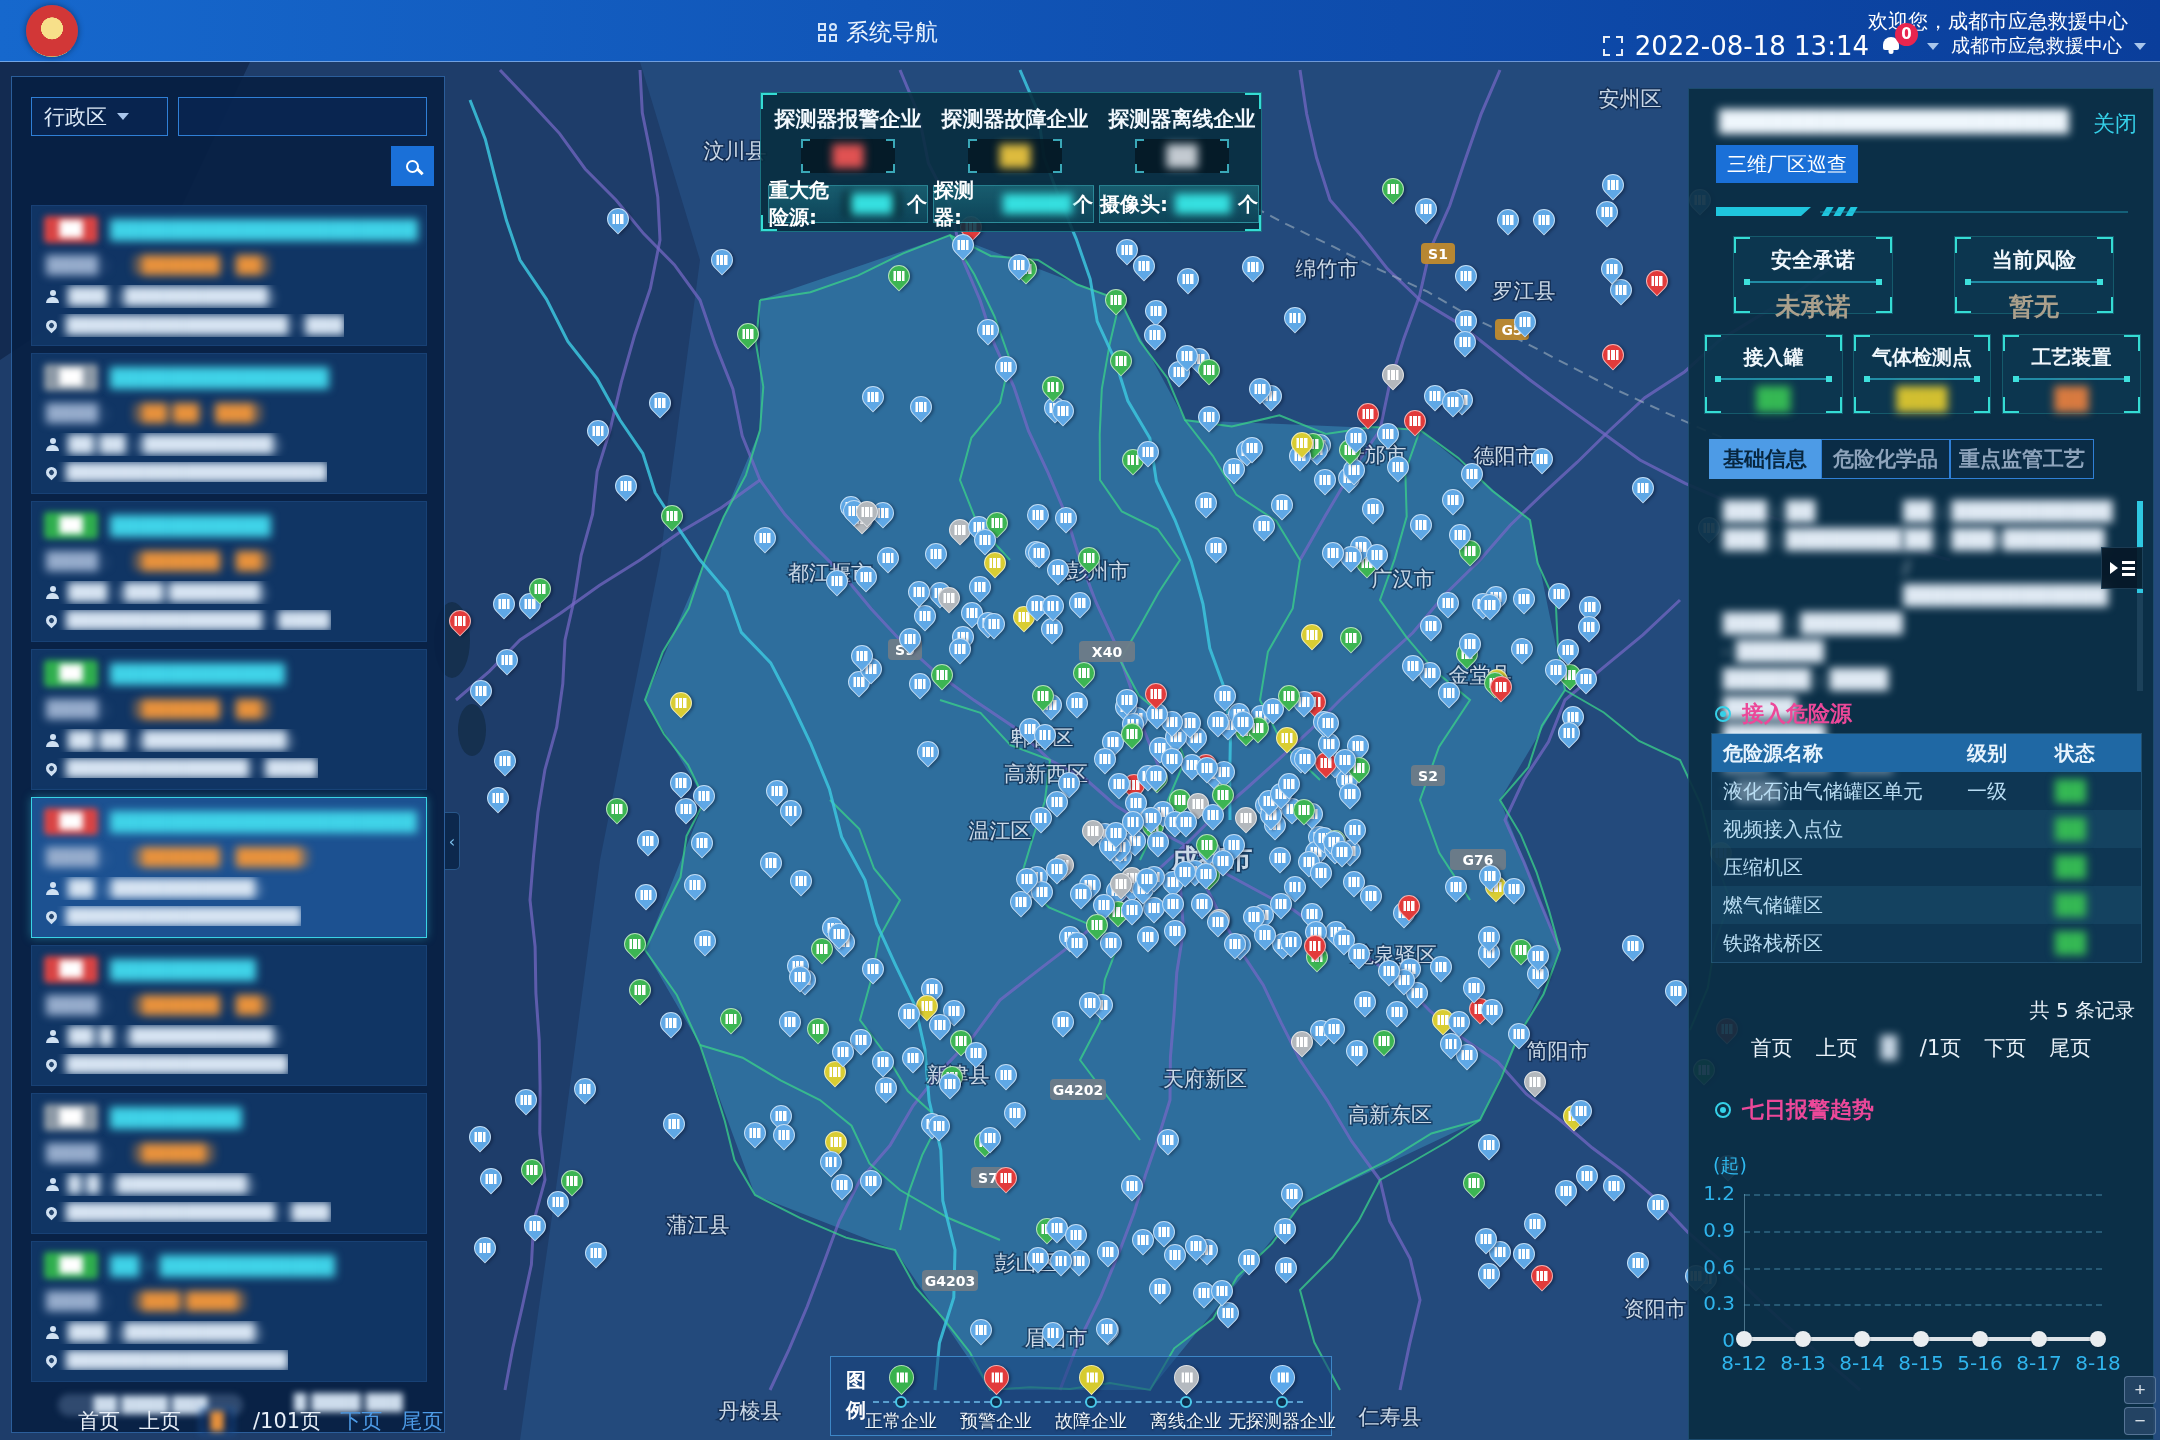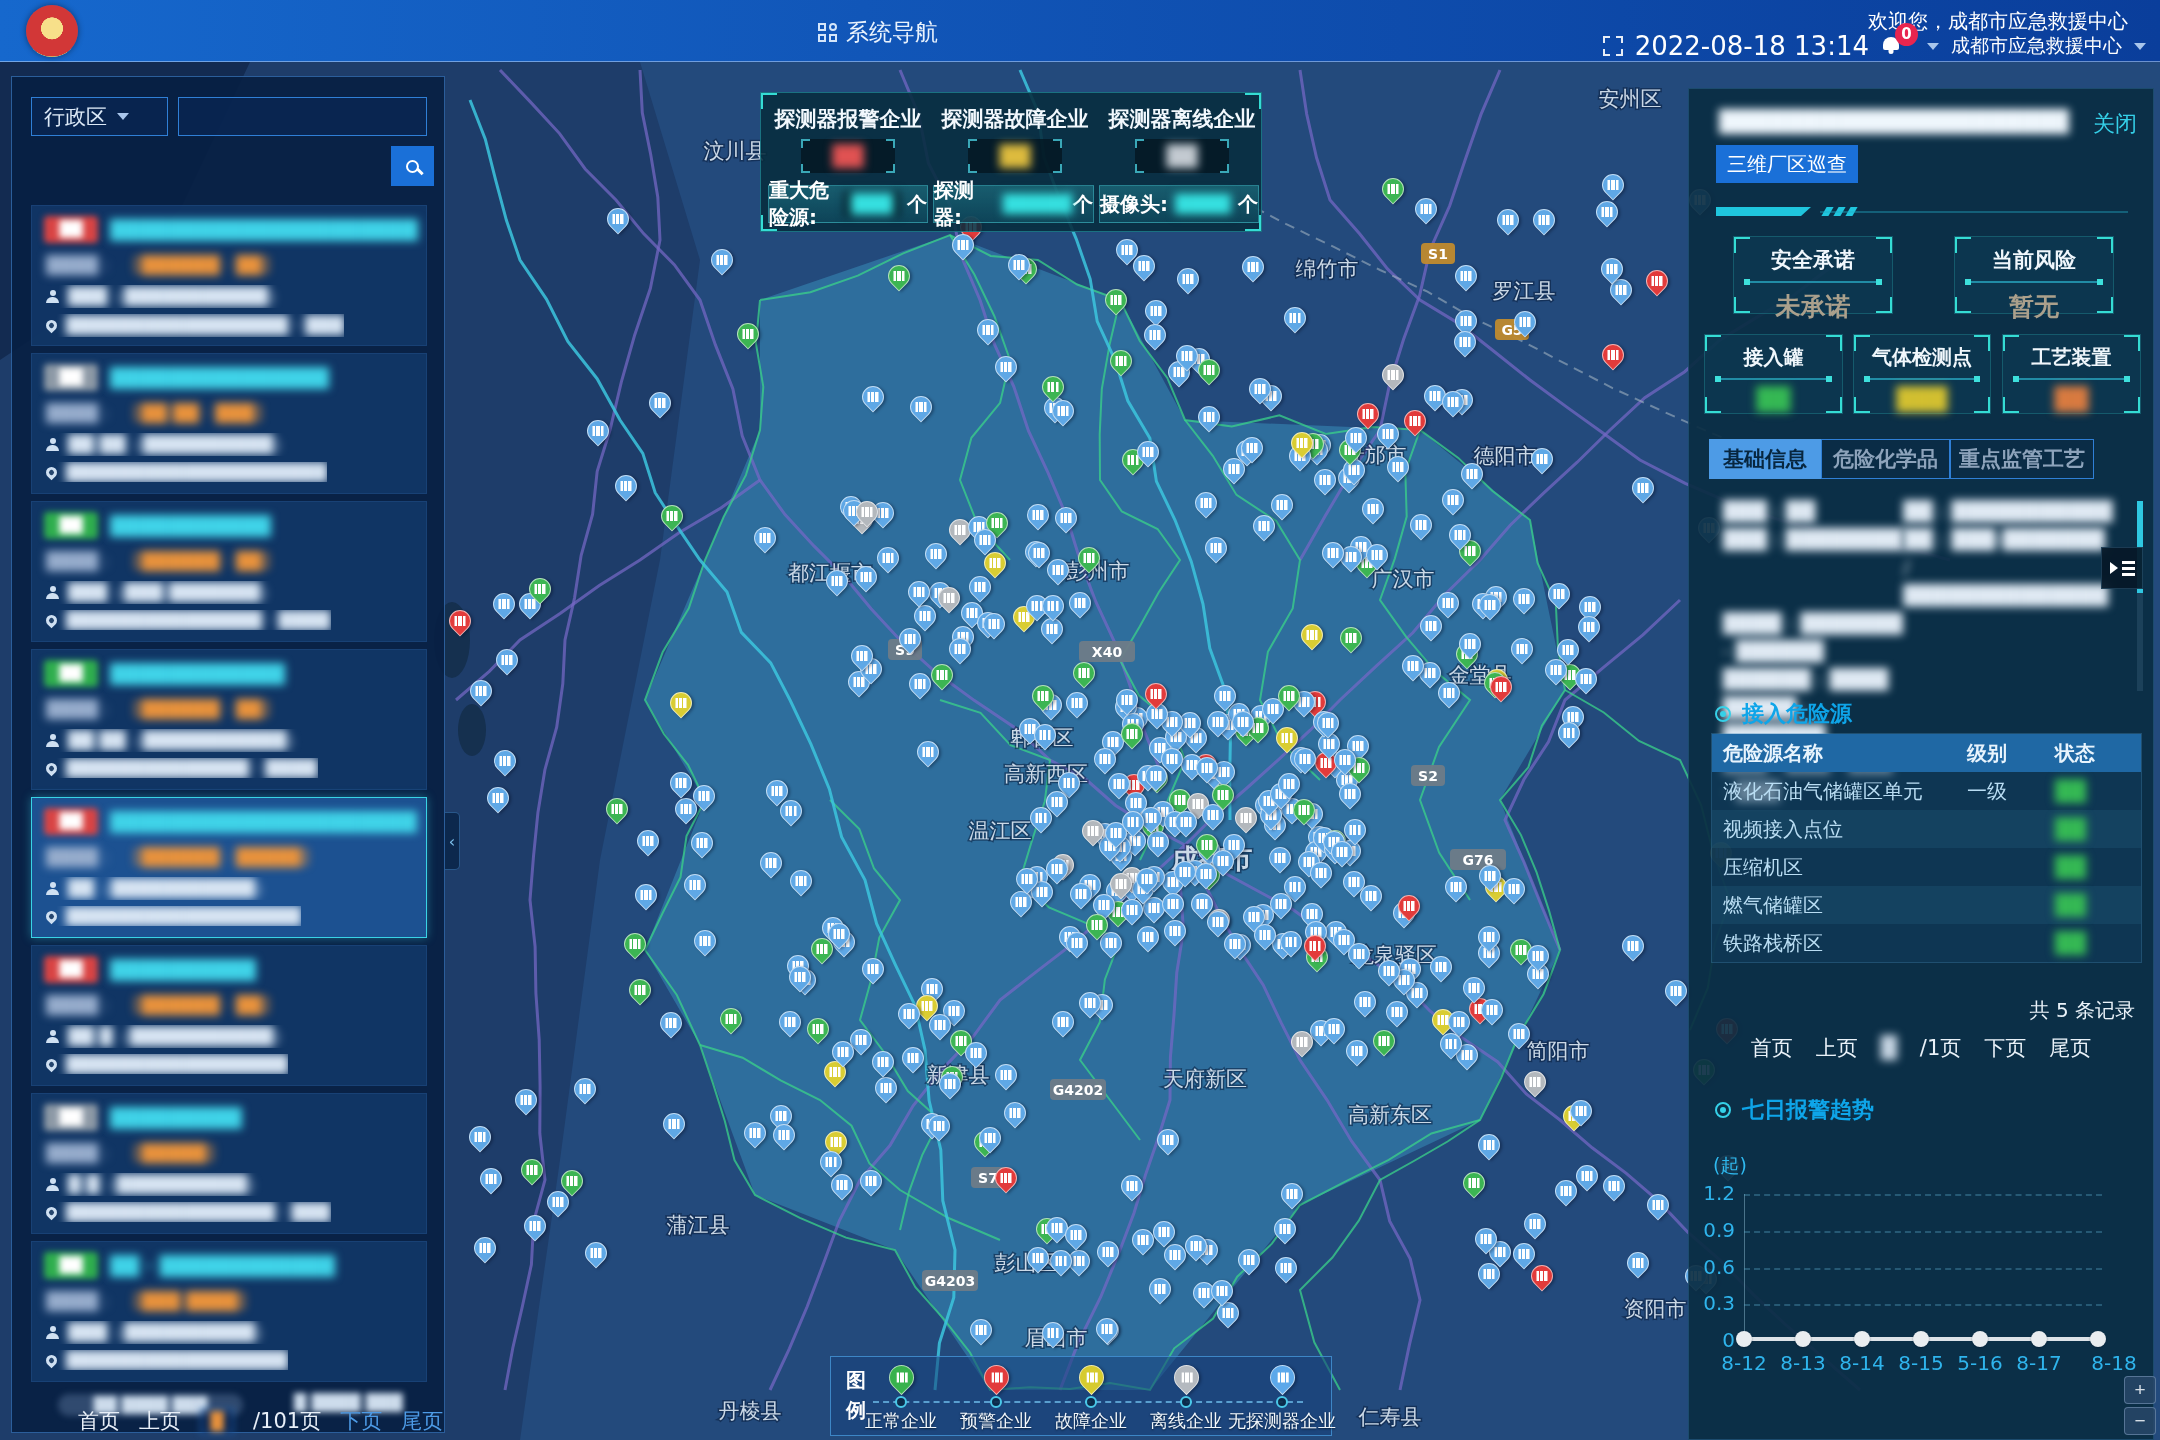--- a/index.html
+++ b/index.html
@@ -142,21 +142,21 @@
   .dtab.on{background:#4d9be6;color:#07263f}
   .dtab.off{border:1px solid #2f7fd6;color:#8da3bb;background:rgba(10,40,70,.3)}
   #dinfo{position:absolute;left:34px;top:408px;width:392px;font-size:19px;color:#dfe9f3;line-height:28px}
   .irow{display:flex}.irow .il{width:46%}.irow .ir{width:54%}
   .dsb{position:absolute;left:448px;top:412px;width:6px;height:190px;background:rgba(160,200,230,.12)}
   .dsb i{display:block;width:6px;height:92px;background:#2fc8e2}
   .dcol{position:absolute;left:412px;top:458px;width:42px;height:42px;background:rgba(6,24,40,.94);
     border:1px solid rgba(80,140,180,.3);display:flex;align-items:center;justify-content:center;gap:4px;cursor:pointer}
   .tri{width:0;height:0;border-top:6px solid transparent;border-bottom:6px solid transparent;border-left:8px solid #fff}
   .lns{display:flex;flex-direction:column;gap:3px}.lns i{width:13px;height:3px;background:#fff}
-  .dsec{position:absolute;left:26px;display:flex;align-items:center;gap:11px;font-size:22px;font-weight:700;color:#0ea5e9}
+  .dsec{position:absolute;left:26px;display:flex;align-items:center;gap:11px;font-size:22px;font-weight:700;color:#ec4899}
   .dot{width:16px;height:16px;border:2px solid #35d0e8;border-radius:50%;position:relative}
   .dot::after{content:"";position:absolute;inset:3px;background:#35d0e8;border-radius:50%}
   #dtable{position:absolute;left:22px;top:644px;width:431px;border:1px solid rgba(70,140,190,.35);font-size:20px}
   .thead{display:flex;height:38px;background:#1f68a4;color:#e8f4fd;font-weight:700;align-items:center}
   .tc1{flex:1;padding-left:11px}.tc2{width:88px}.tc3{width:86px}
   .trow{display:flex;height:38px;align-items:center;color:#b9ddf3}
   .trow:nth-child(odd){background:rgba(16,60,92,.6)}
   .trow:nth-child(even){background:rgba(26,80,114,.6)}
   .drec{position:absolute;right:18px;top:908px;font-size:20px;color:#eaf2f9}
   .dpag{position:absolute;left:0;right:0;top:945px;display:flex;justify-content:center;gap:23px;
@@ -2090,20 +2090,20 @@
       <div class="xlab" style="left: 86px; top: 1262px;">8-13</div>
       <div class="ddot" style="left: 165px;"></div>
       <div class="xlab" style="left: 145px; top: 1262px;">8-14</div>
       <div class="ddot" style="left: 224px;"></div>
       <div class="xlab" style="left: 204px; top: 1262px;">8-15</div>
       <div class="ddot" style="left: 283px;"></div>
       <div class="xlab" style="left: 263px; top: 1262px;">5-16</div>
       <div class="ddot" style="left: 342px;"></div>
       <div class="xlab" style="left: 322px; top: 1262px;">8-17</div>
       <div class="ddot" style="left: 401px;"></div>
-      <div class="xlab" style="left: 381px; top: 1262px; margin-left: 16px;">8-18</div>
+      <div class="xlab" style="left: 381px; top: 1262px;">8-18</div>
     </div>
 
   <div id="zoomctl">
     <button>+</button>
     <button>−</button>
   </div>
 </div>
 
 </body></html>

